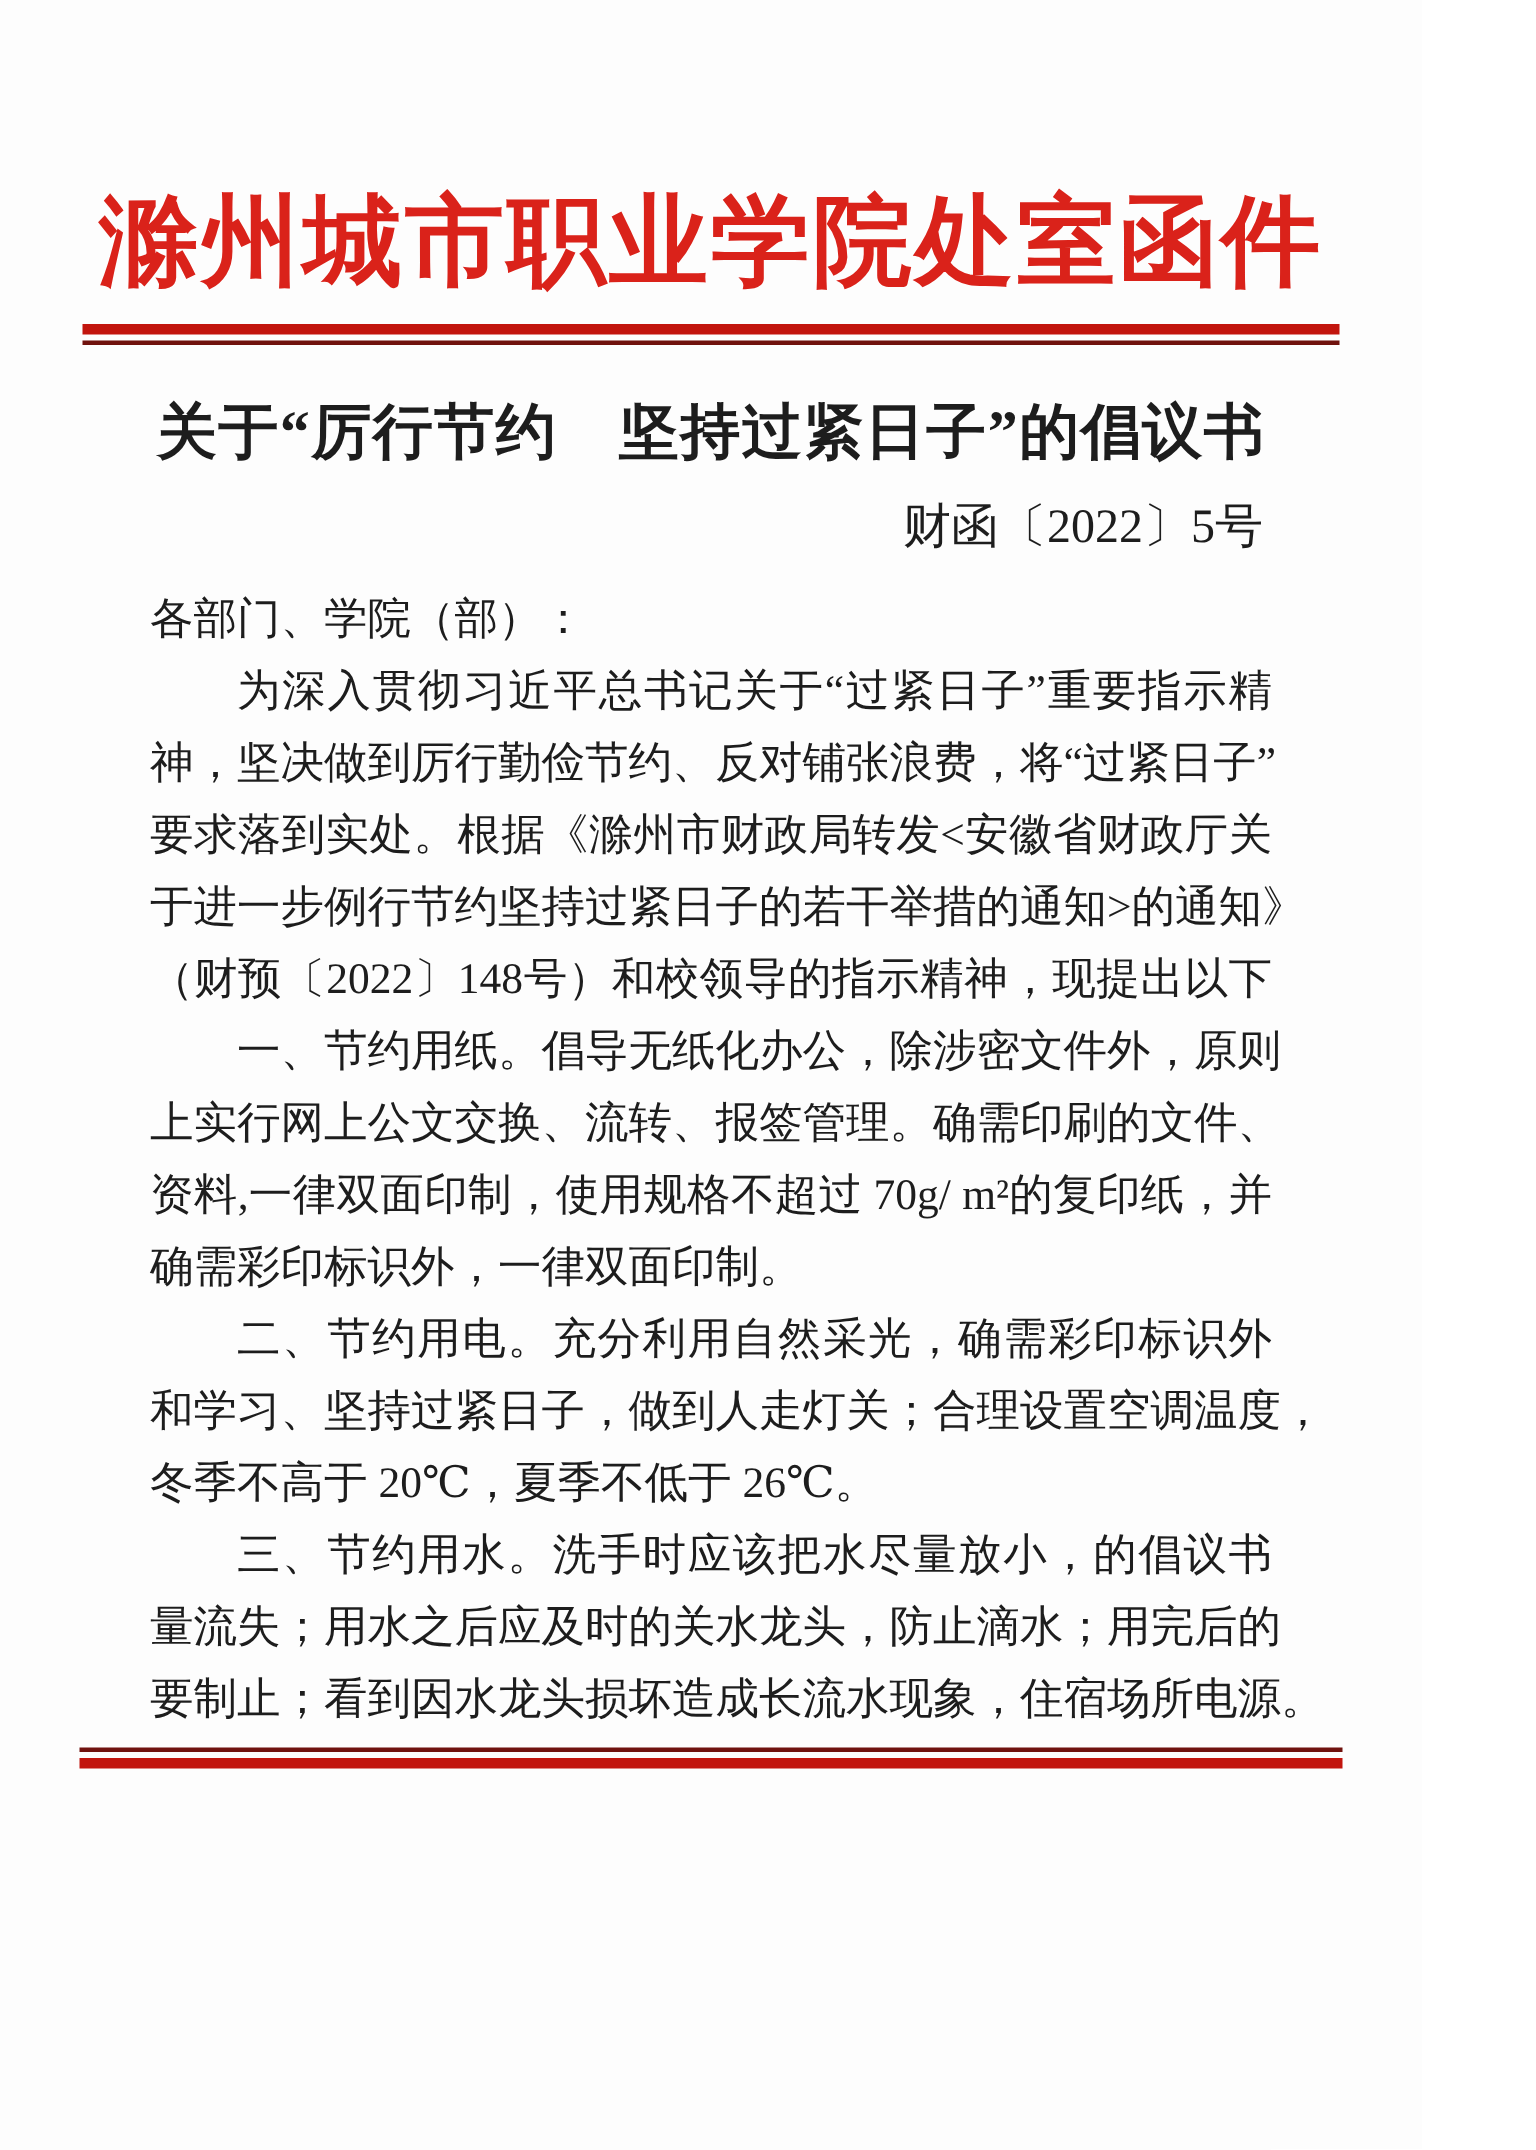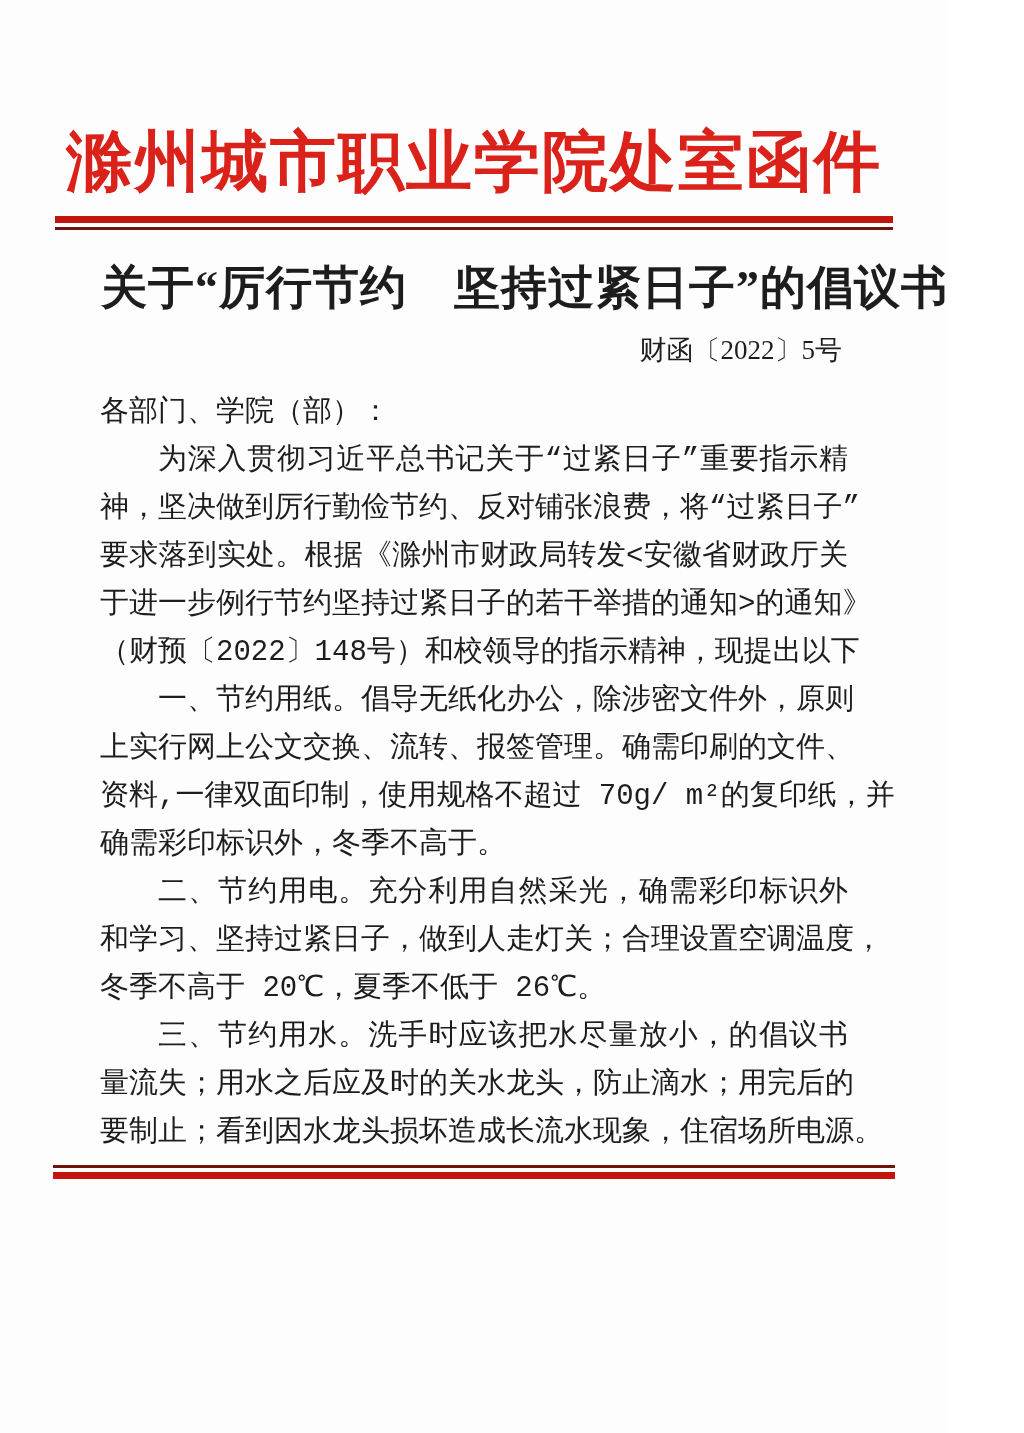--- a/index.html
+++ b/index.html
@@ -29,50 +29,49 @@
   
   .rule { margin-left: auto; margin-right: auto; }
   .rule-top { width: 838px; margin-top: 16px; }
   .rule-bottom { width: 842px; margin-top: 8px; }
   .rule .bar-thick { height: 7px; background: var(--rule-red, #c2150e); }
   .rule .bar-gap { height: 4px; }
   .rule .bar-thin { height: 3px; background: var(--rule-dark-red, #70120e); }
   
   .doc-title {
     margin-top: 36px;
-    text-align: right;
-    font-size: 46px;
+    text-align: center;
+    font-size: 40px;
     font-weight: bold;
     letter-spacing: 1px;
     line-height: 44px;
     color: var(--text-color, #1d1d1d);
     white-space: nowrap;
   }
   .doc-number {
     width: 748px;
     margin: 24px auto 0;
     text-align: right;
     padding-right: 6px;
-    font-size: 27px;
+    font-size: 32px;
     line-height: 32px;
     color: var(--text-color, #1d1d1d);
   }
   
   .body-text {
     width: 748px;
     margin: 23px auto 0;
     font-size: 29px;
     color: var(--text-color, #1d1d1d);
   }
   .line {
     height: 48px;
     line-height: 48px;
     white-space: nowrap;
     overflow: visible;
-    font-family: Liberation Mono, monospace;
   }
   .line.fill {
     text-align: justify;
     text-align-last: justify;
   }
   .line.indent { text-indent: 2em; }
 </style>
 </head>
 <body>
 
@@ -93,21 +92,21 @@
   <div class="body-text">
     <div class="line">各部门、学院（部）：</div>
     <div class="line fill indent">为深入贯彻习近平总书记关于“过紧日子”重要指示精</div>
     <div class="line fill">神，坚决做到厉行勤俭节约、反对铺张浪费，将“过紧日子”</div>
     <div class="line fill">要求落到实处。根据《滁州市财政局转发&lt;安徽省财政厅关</div>
     <div class="line fill">于进一步例行节约坚持过紧日子的若干举措的通知&gt;的通知》</div>
     <div class="line fill">（财预〔2022〕148号）和校领导的指示精神，现提出以下</div>
     <div class="line fill indent">一、节约用纸。倡导无纸化办公，除涉密文件外，原则</div>
     <div class="line fill">上实行网上公文交换、流转、报签管理。确需印刷的文件、</div>
     <div class="line fill">资料,一律双面印制，使用规格不超过 70g/ m²的复印纸，并</div>
-    <div class="line">确需彩印标识外，冬季不高于。</div>
+    <div class="line">确需彩印标识外，一律双面印制。</div>
     <div class="line fill indent">二、节约用电。充分利用自然采光，确需彩印标识外</div>
     <div class="line fill">和学习、坚持过紧日子，做到人走灯关；合理设置空调温度，</div>
     <div class="line">冬季不高于 20℃，夏季不低于 26℃。</div>
     <div class="line fill indent">三、节约用水。洗手时应该把水尽量放小，的倡议书</div>
     <div class="line fill">量流失；用水之后应及时的关水龙头，防止滴水；用完后的</div>
     <div class="line fill">要制止；看到因水龙头损坏造成长流水现象，住宿场所电源。</div>
   </div>
 
   <div class="rule rule-bottom">
     <div class="bar-thin"></div>

